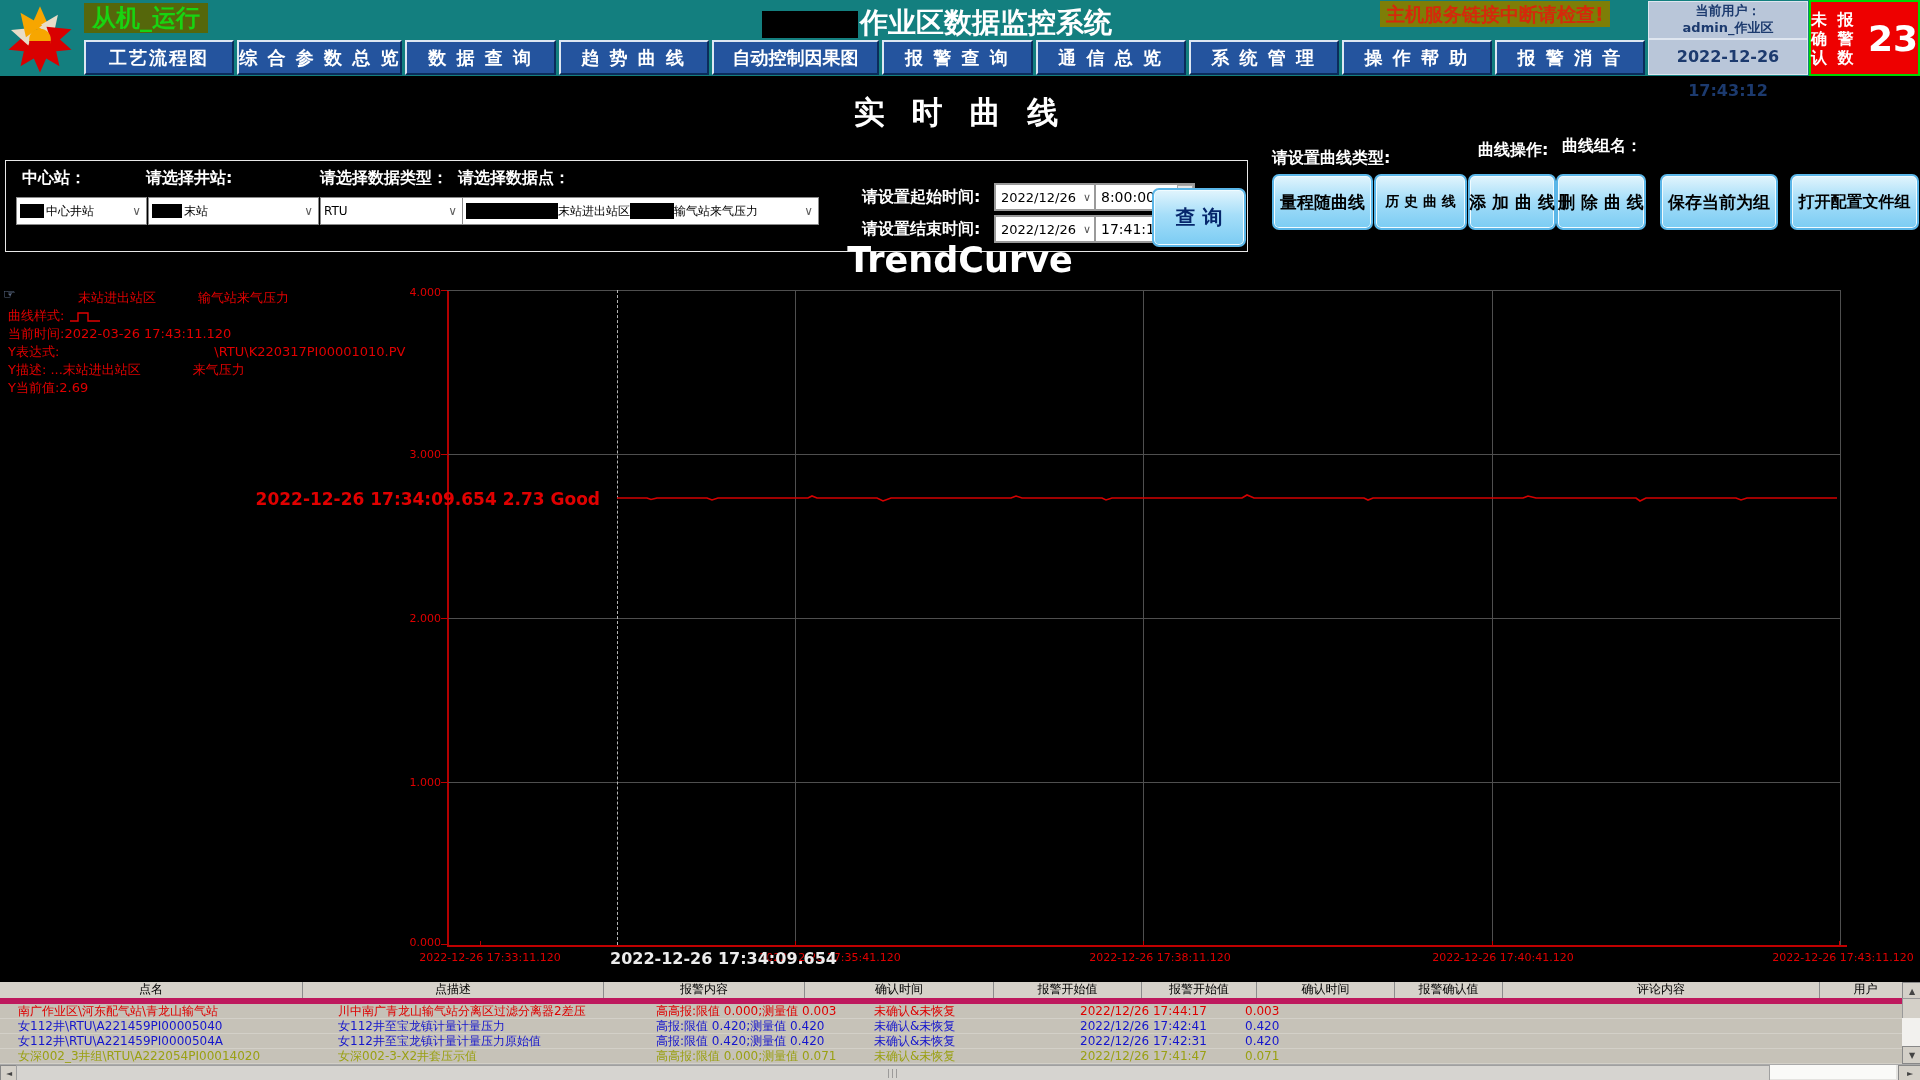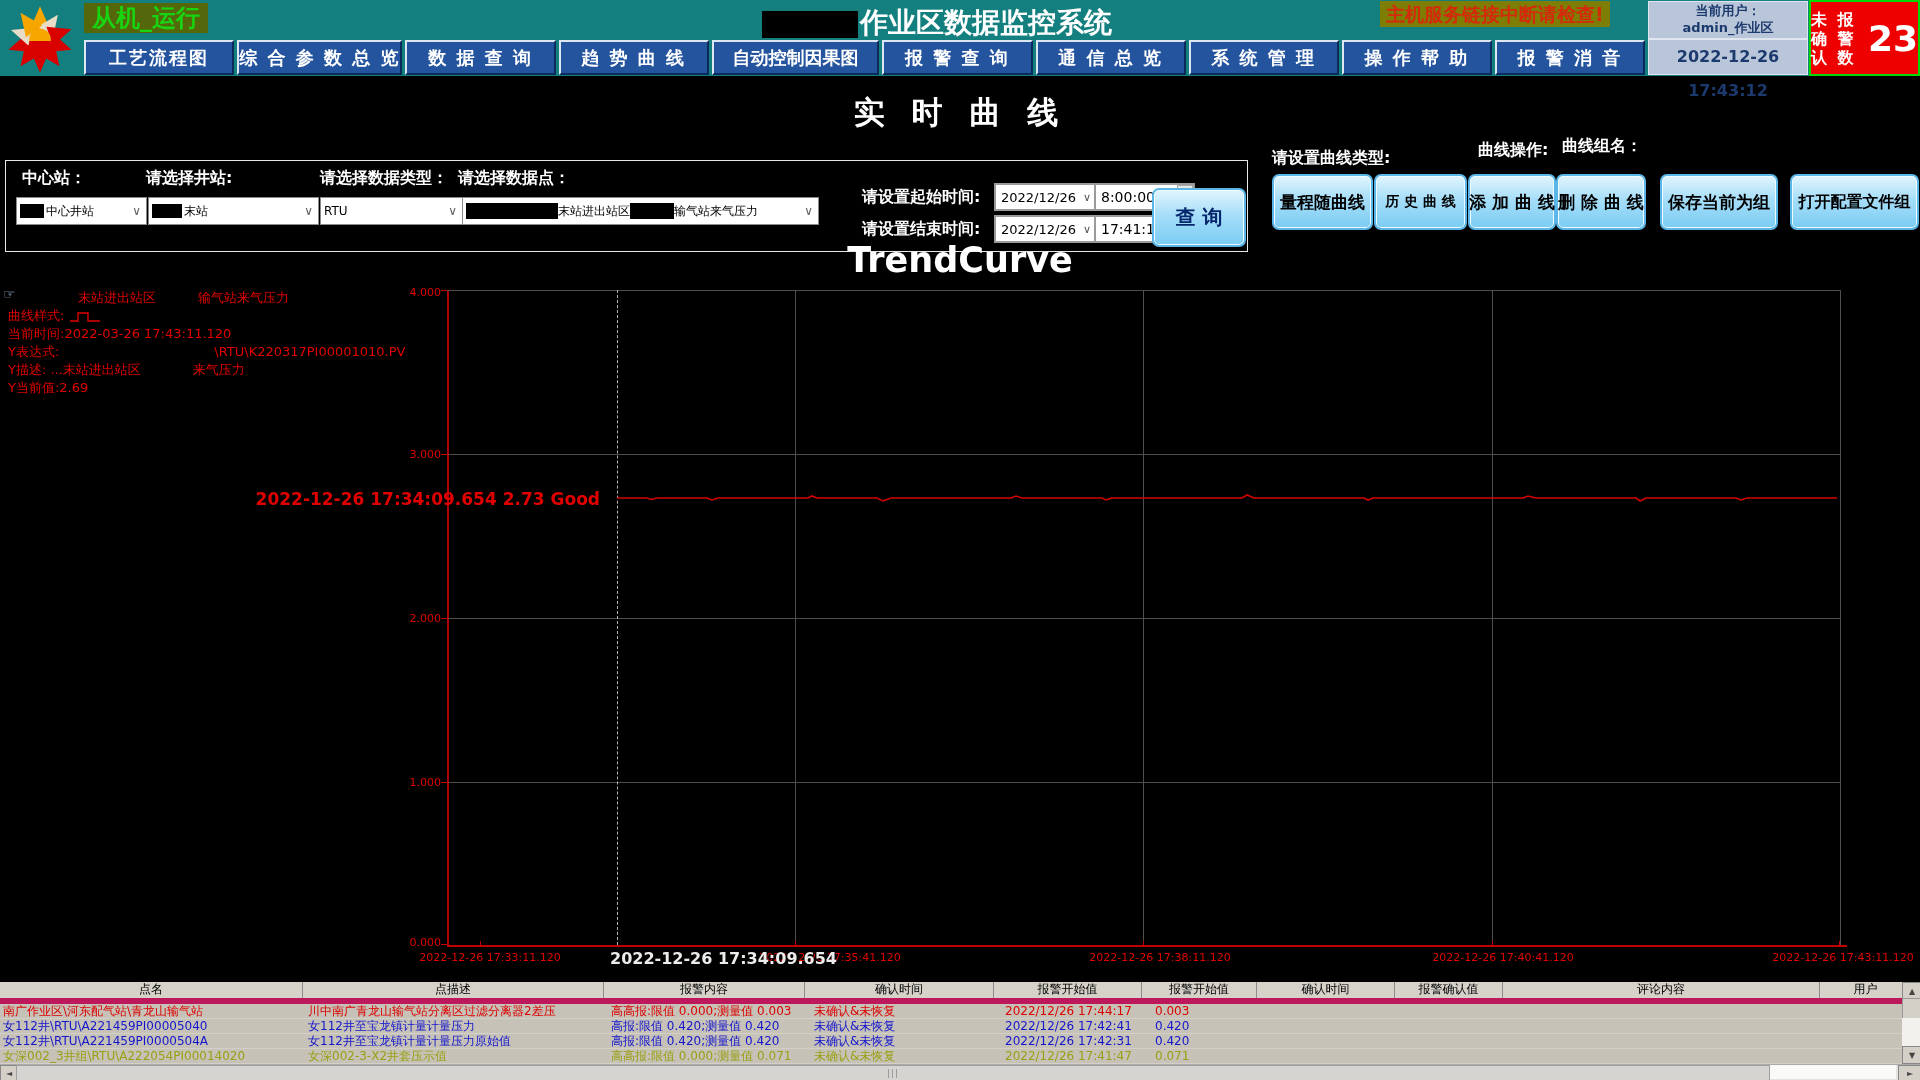--- a/index.html
+++ b/index.html
@@ -50,21 +50,21 @@
   .gridh{position:absolute;height:1px;background:#4f4f4f;}
   .redline{background:#c00000;}
   .ytick{position:absolute;color:#e00000;font-size:11px;transform:translateY(-50%);right:1479px;}
   .xtick{position:absolute;top:951px;color:#e00000;font-size:11px;transform:translateX(-50%);white-space:nowrap;}
   
   #alarmtable{left:0;top:982px;width:1920px;height:82px;background:#c6c2b8;overflow:hidden;}
   .thead{display:flex;height:16px;background:#d6d2ca;border-bottom:6px solid #be185d;}
   .th{font-size:12px;color:#000;text-align:center;border-right:1px solid #8c8c8c;line-height:15px;
     overflow:hidden;white-space:nowrap;flex:none;}
   .trow{display:flex;height:14px;border-bottom:1px solid #d3d0c8;cursor:default;}
-  .td{font-size:12px;line-height:14px;padding-left:3px;overflow:hidden;white-space:nowrap;flex:none;}
+  .td{font-size:12px;line-height:14px;padding-left:18px;overflow:hidden;white-space:nowrap;flex:none;}
   .c0{width:302px}.c1{width:300px}.c2{width:200px}.c3{width:188px}.c4{width:147px}
   .c5{width:114px}.c6{width:137px}.c7{width:107px}.c8{width:316px}.c9{width:91px}
   .rowred{color:#dd0000}.rowblue{color:#1515cc}.rowolive{color:#9aa013}
   .sbtn{position:absolute;background:#d4d0c8;border:1px solid #888;color:#444;
     display:flex;align-items:center;justify-content:center;font-size:8px;cursor:pointer;}
 </style>
 </head>
 <body>
 
 <div id="app">

